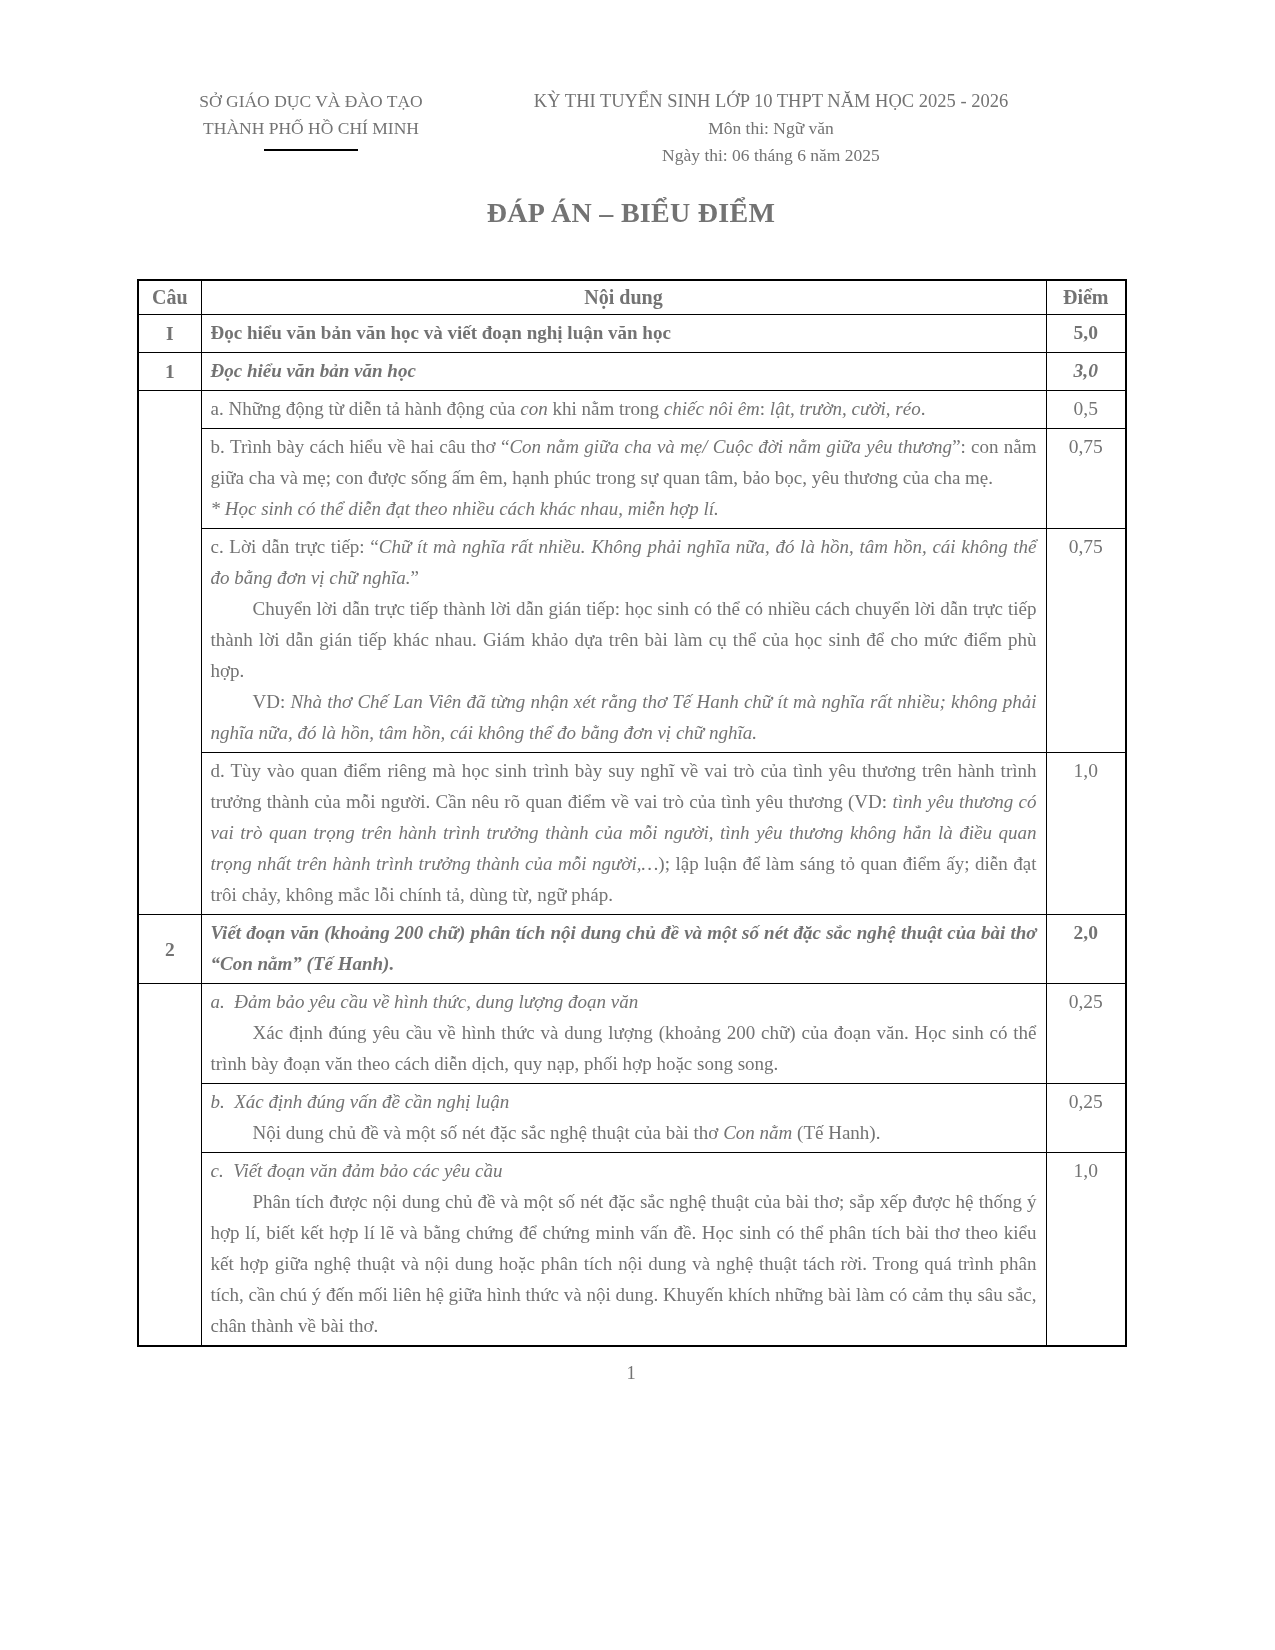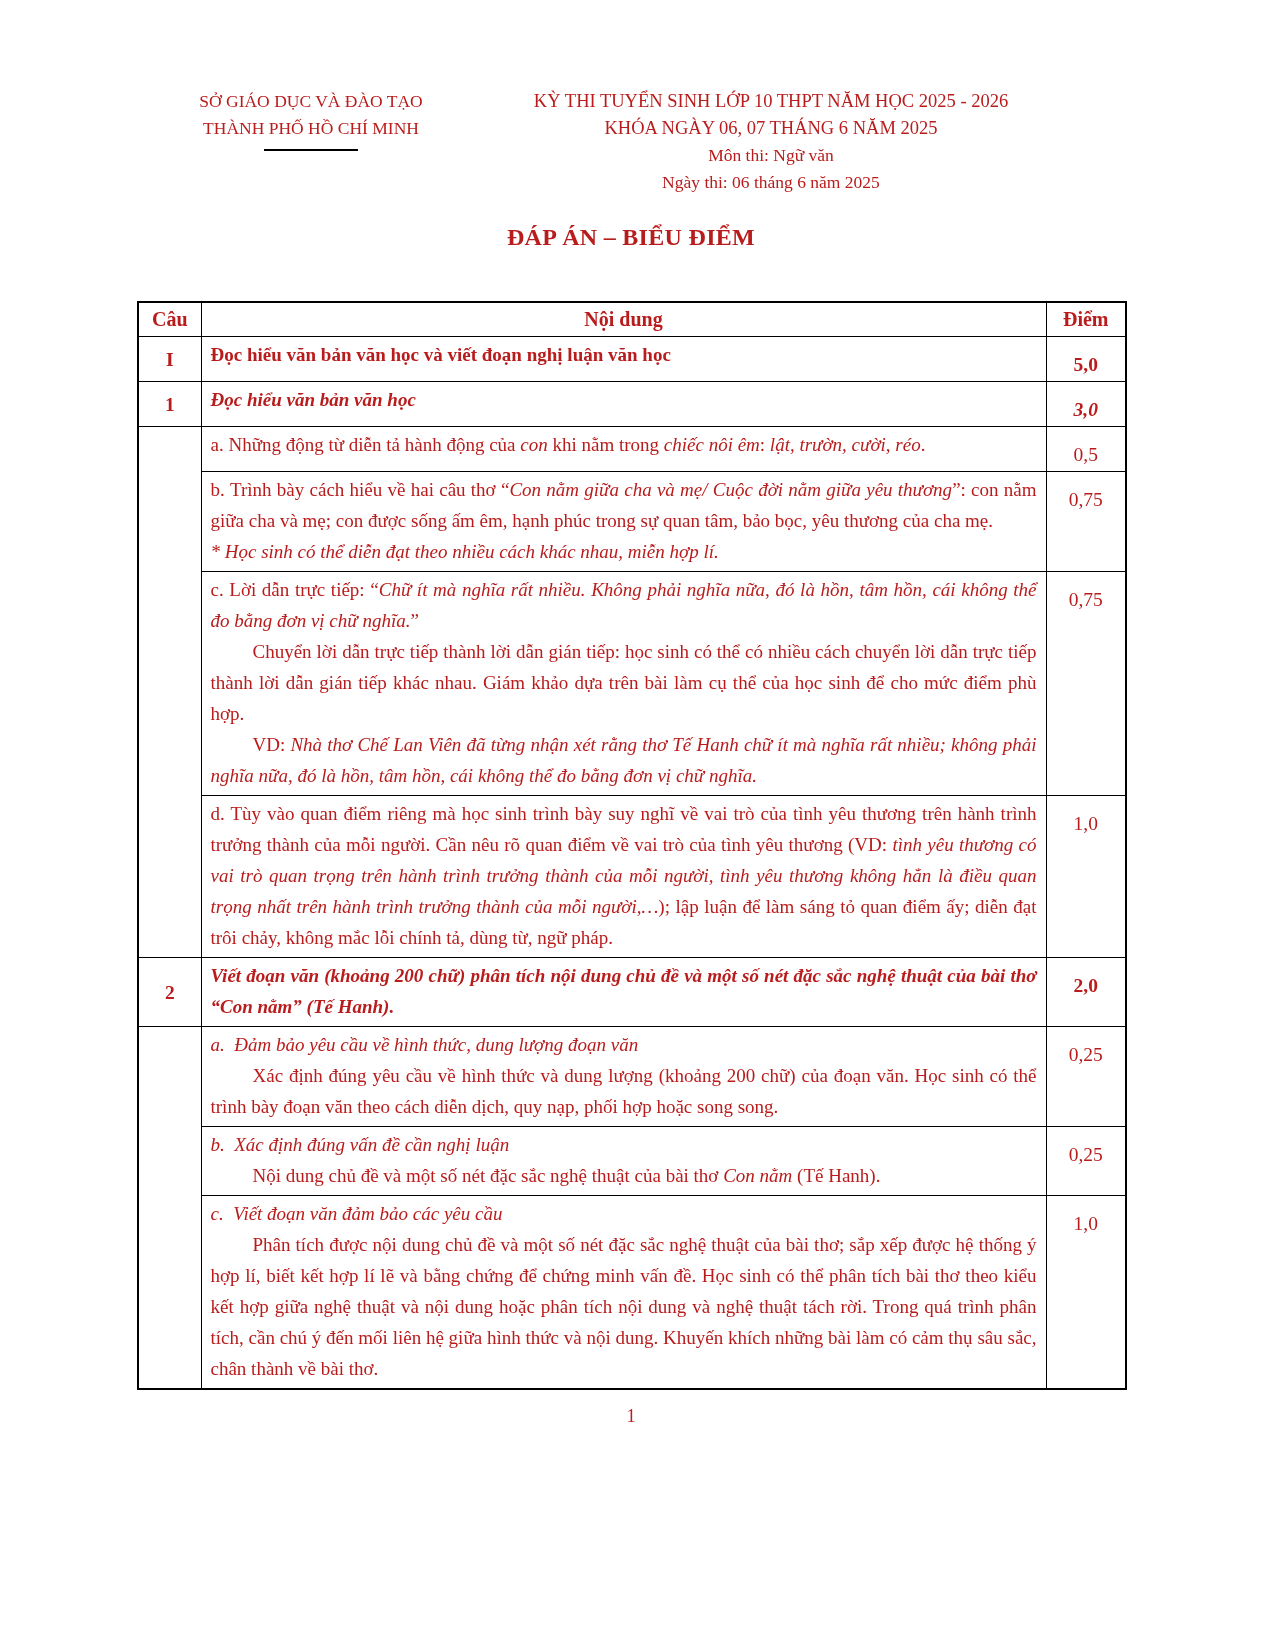--- a/index.html
+++ b/index.html
@@ -2,21 +2,21 @@
 <html lang="vi"><head>
 <meta charset="utf-8">
 <style>
   html, body { margin: 0; padding: 0; background: #ffffff; }
   .page {
     position: relative;
     width: 1275px;
     height: 1650px;
     margin: 0 auto;
     background: #ffffff;
-    color: #b91c1c;
+    color: #737373;
     font-family: "Liberation Serif", "DejaVu Serif", serif;
     box-sizing: border-box;
     padding: 88px 150px 0 137px;
     overflow: hidden;
     border-radius: 32px;
   }
   
   .doc-header { display: flex; align-items: flex-start; }
   .hdr-left {
     width: 348px;
@@ -36,21 +36,21 @@
     text-align: center;
     font-weight: normal;
     flex: 0 0 auto;
   }
   .hdr-right .l1, .hdr-right .l2 { font-size: 18.5px; line-height: 27px; }
   .hdr-right .l3, .hdr-right .l4 { font-size: 17.5px; line-height: 27px; }
   
   .doc-title {
     text-align: center;
     font-weight: bold;
-    font-size: 24px;
+    font-size: 28px;
     margin-top: 28px;
     letter-spacing: 0.3px;
   }
   
   table.answer-table {
     border-collapse: collapse;
     table-layout: fixed;
     width: 988px;
     margin-top: 50px;
     border: 2.5px solid #000;
@@ -80,21 +80,21 @@
     padding: 2px 9px 4px 9px;
     font-size: 19px;
     line-height: 31px;
     text-align: justify;
   }
   td.points-cell {
     vertical-align: top;
     text-align: center;
     font-size: 19.5px;
     line-height: 31px;
-    padding-top: 12px;
+    padding-top: 2px;
   }
   p.para { margin: 0; }
   p.para.indent { text-indent: 42px; }
   .it { font-style: italic; }
   .bd { font-weight: bold; }
   
   .page-footer {
     text-align: center;
     font-size: 18.5px;
     margin-top: 16px;
@@ -106,21 +106,20 @@
 <div class="page">
 
   <div class="doc-header">
     <div class="hdr-left">
       <div>SỞ GIÁO DỤC VÀ ĐÀO TẠO</div>
       <div>THÀNH PHỐ HỒ CHÍ MINH</div>
       <div class="hdr-underline"></div>
     </div>
     <div class="hdr-right">
       <div class="l1">KỲ THI TUYỂN SINH LỚP 10 THPT NĂM HỌC 2025 - 2026</div>
-      <div class="l2">KHÓA NGÀY 06, 07 THÁNG 6 NĂM 2025</div>
       <div class="l3">Môn thi: Ngữ văn</div>
       <div class="l4">Ngày thi: 06 tháng 6 năm 2025</div>
     </div>
   </div>
 
   <div class="doc-title">ĐÁP ÁN – BIỂU ĐIỂM</div>
 
   <table class="answer-table">
     <colgroup>
       <col class="col-cau">

